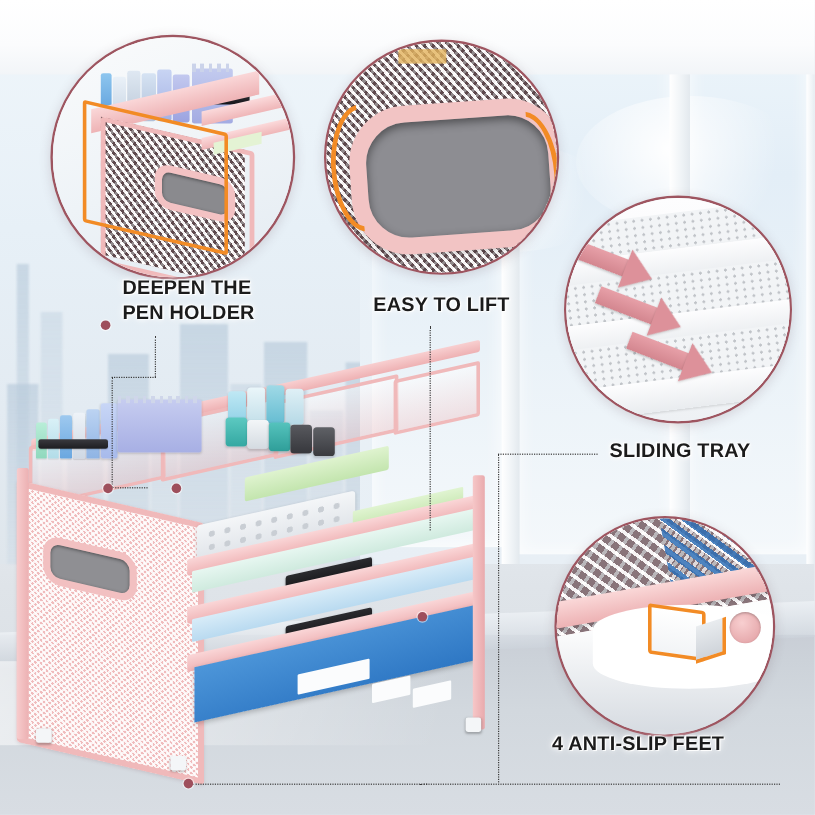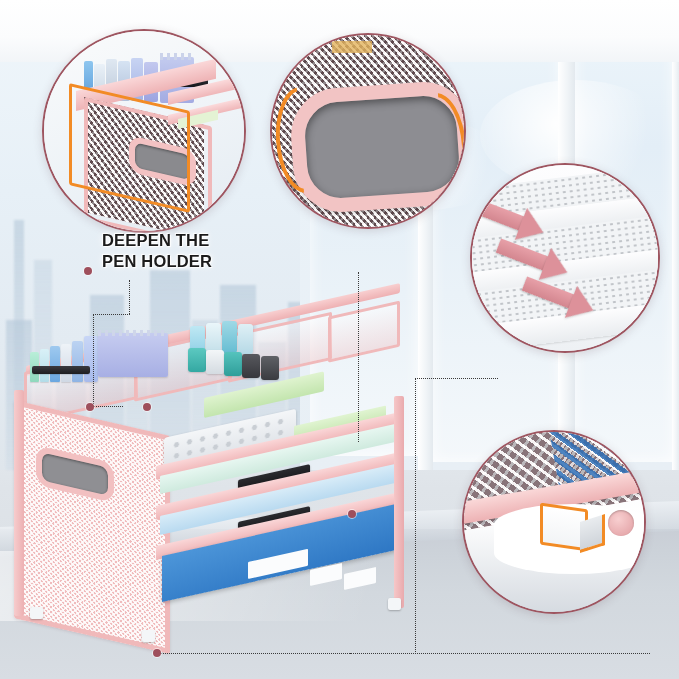--- a/index.html
+++ b/index.html
@@ -336,16 +336,19 @@
 
       <div style="position:absolute;left:76px;top:74px;width:42px;height:36px;background:linear-gradient(180deg,#ffffff,#f2f4f6);border:3px solid #f28b25;border-radius:3px;transform:skewY(8deg);"></div>
       <div style="position:absolute;left:116px;top:86px;width:22px;height:28px;background:linear-gradient(180deg,#e9ecef,#cfd4da);border-right:3px solid #f28b25;border-bottom:3px solid #f28b25;transform:skewY(-18deg);"></div>
       <div style="position:absolute;left:144px;top:78px;width:26px;height:26px;border-radius:50%;background:radial-gradient(circle at 40% 35%,#f8cfd0,#e09ca0);box-shadow:inset 0 1px 2px rgba(0,0,0,.25);"></div>
     </div>
   </div>
 
   <div class="lbl" style="left:78px;top:230px;margin-left:24px;">DEEPEN THE
 PEN HOLDER</div>
 
-
-
+  <div class="lbl" style="left:311px;top:244px;">EASY TO LIFT</div>
+
+  <div class="lbl" style="left:508px;top:366px;">SLIDING TRAY</div>
+
+  <div class="lbl" style="left:460px;top:610px;">4 ANTI-SLIP FEET</div>
 
 </div>
 
 </body></html>

